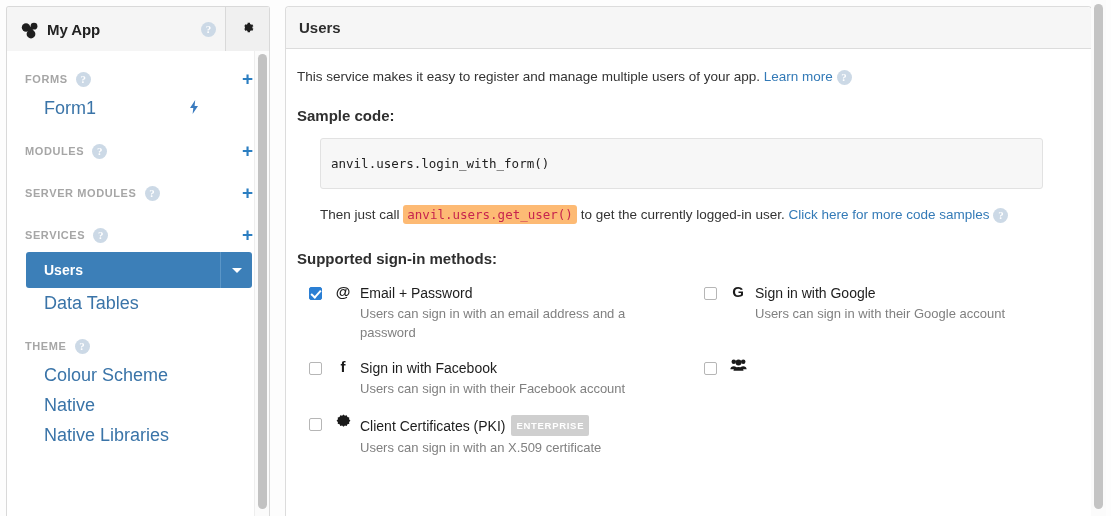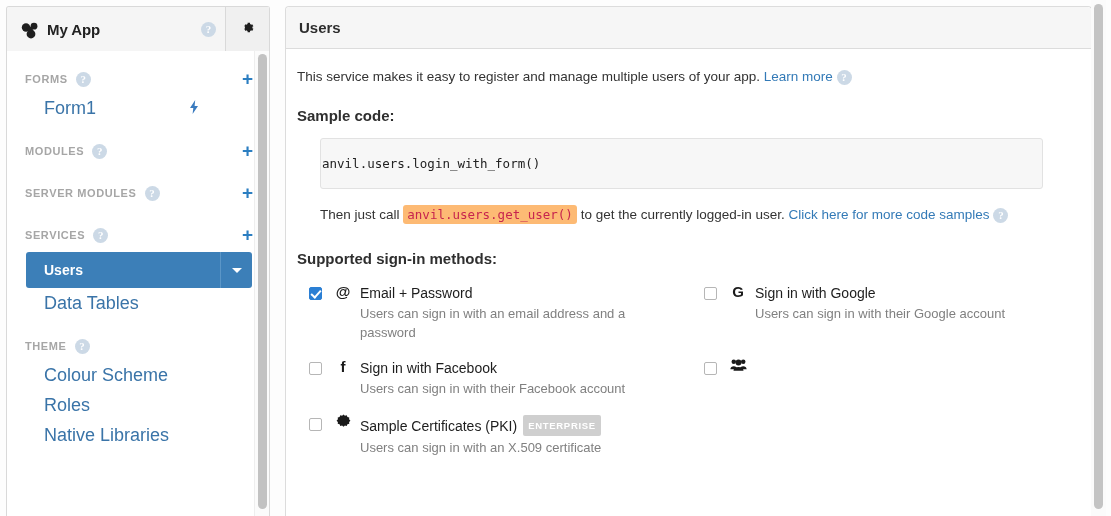--- a/index.html
+++ b/index.html
@@ -222,21 +222,21 @@
     font-size: 15px;
     font-weight: bold;
     color: #2f2f2f;
     margin: 0 0 14px 0;
   }
   .codebox {
     margin: 0 26px 0 23px;
     background: #f7f7f7;
     border: 1px solid #e2e2e2;
     border-radius: 3px;
-    padding: 17px 1px;
+    padding: 17px 10px;
     font-family: "DejaVu Sans Mono", monospace;
     font-size: 12.5px;
     color: #222;
   }
   .thenline {
     margin: 17px 0 0 23px;
     font-size: 13.5px;
     color: #333;
     line-height: 18px;
   }
@@ -417,21 +417,21 @@
           <span class="caret"></span>
         </span>
       </div>
       <div class="side-link">Data Tables</div>
 
       <div class="section-head">
         <span class="label">THEME</span>
         <span class="help-icon">?</span>
       </div>
       <div class="side-link">Colour Scheme</div>
-      <div class="side-link">Roles</div>
+      <div class="side-link">Native</div>
       <div class="side-link">Native Libraries</div>
 
       <div class="sb-track">
         <div class="sb-thumb" style="height:455px;"></div>
       </div>
     </div>
   </div>
 
   <div class="main">
     <div class="main-header">
@@ -506,21 +506,21 @@
 
         <div class="method">
           <span class="cb"></span>
           <span class="m-icon">
             <svg viewBox="0 0 16 16" width="15" height="15">
               <path fill="#1a1a1a" d="M8 0.6l1.5 1.35 1.95-.5.72 1.88 1.98.37-.18 2 1.43 1.4-1.43 1.4.18 2-1.98.37-.72 1.88-1.95-.5L8 13.6l-1.5-1.35-1.95.5-.72-1.88-1.98-.37.18-2L0.6 7.1l1.43-1.4-.18-2 1.98-.37.72-1.88 1.95.5z"></path>
             </svg>
           </span>
           <span class="m-text">
             <span class="m-title">
-              <span>Sample Certificates (PKI)</span><span class="badge">ENTERPRISE</span>
+              <span>Client Certificates (PKI)</span><span class="badge">ENTERPRISE</span>
             </span>
             <span class="m-desc" style="display:block">Users can sign in with an X.509 certificate</span>
           </span>
         </div>
 
       </div>
     </div>
   </div>
 
   <div class="page-sb">

